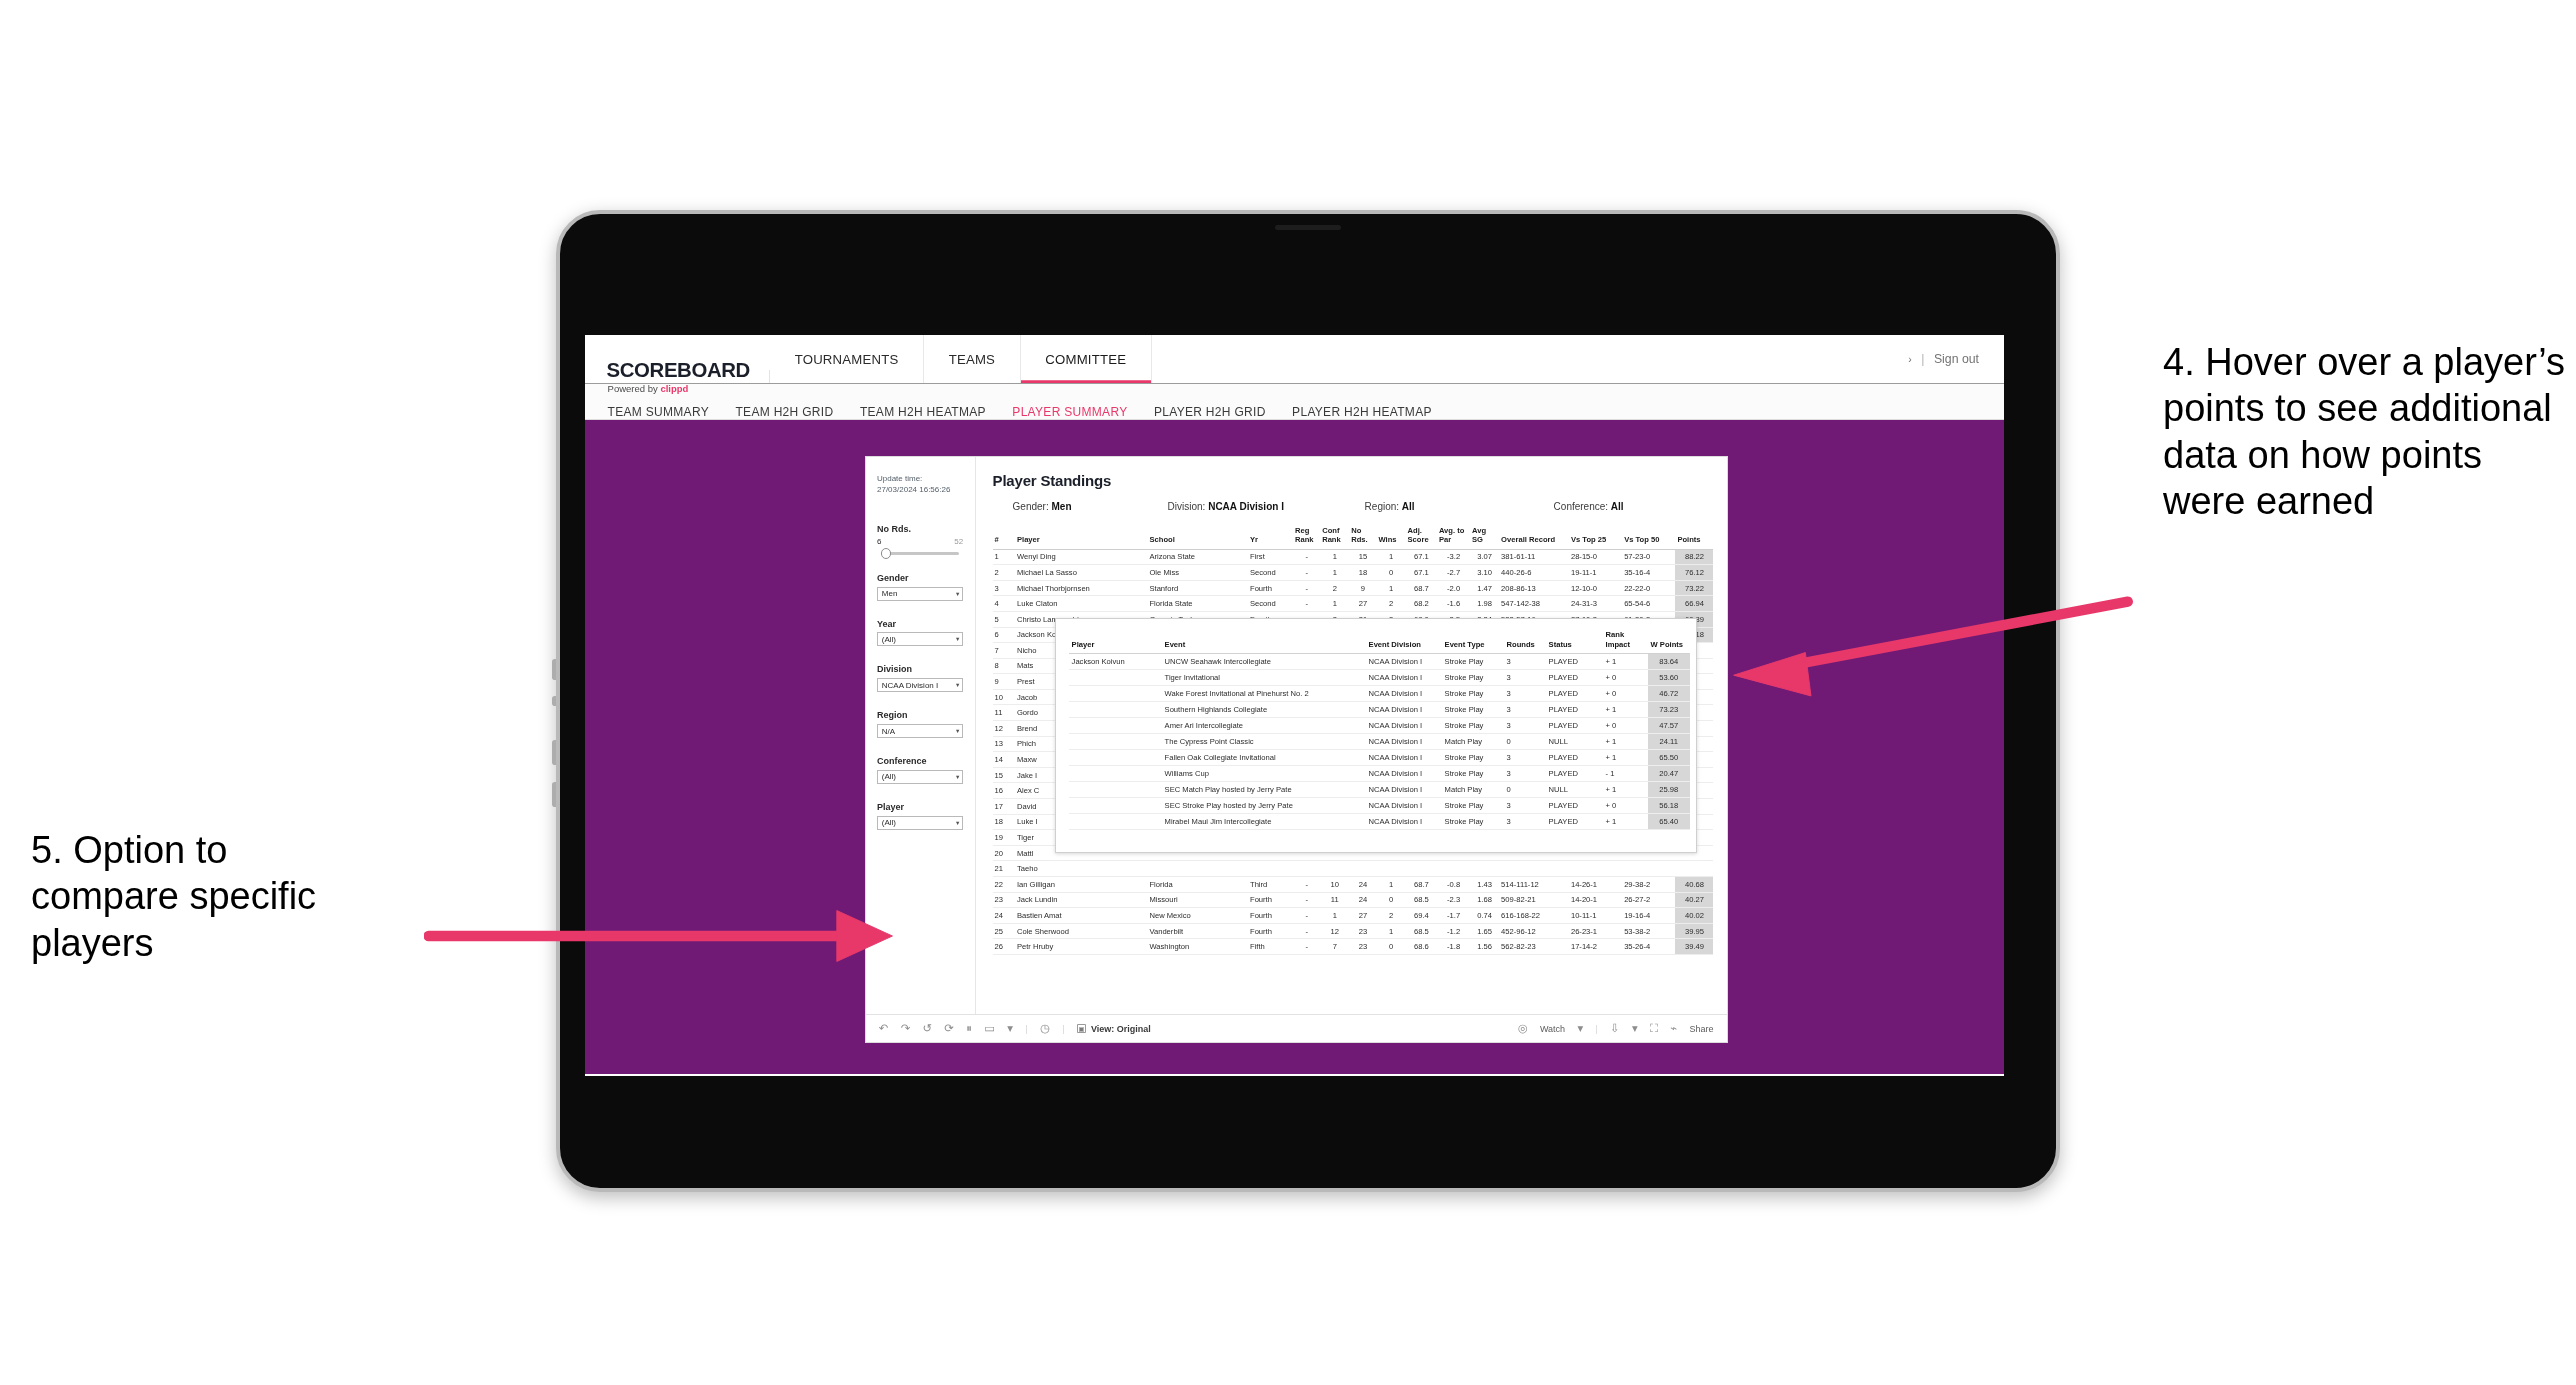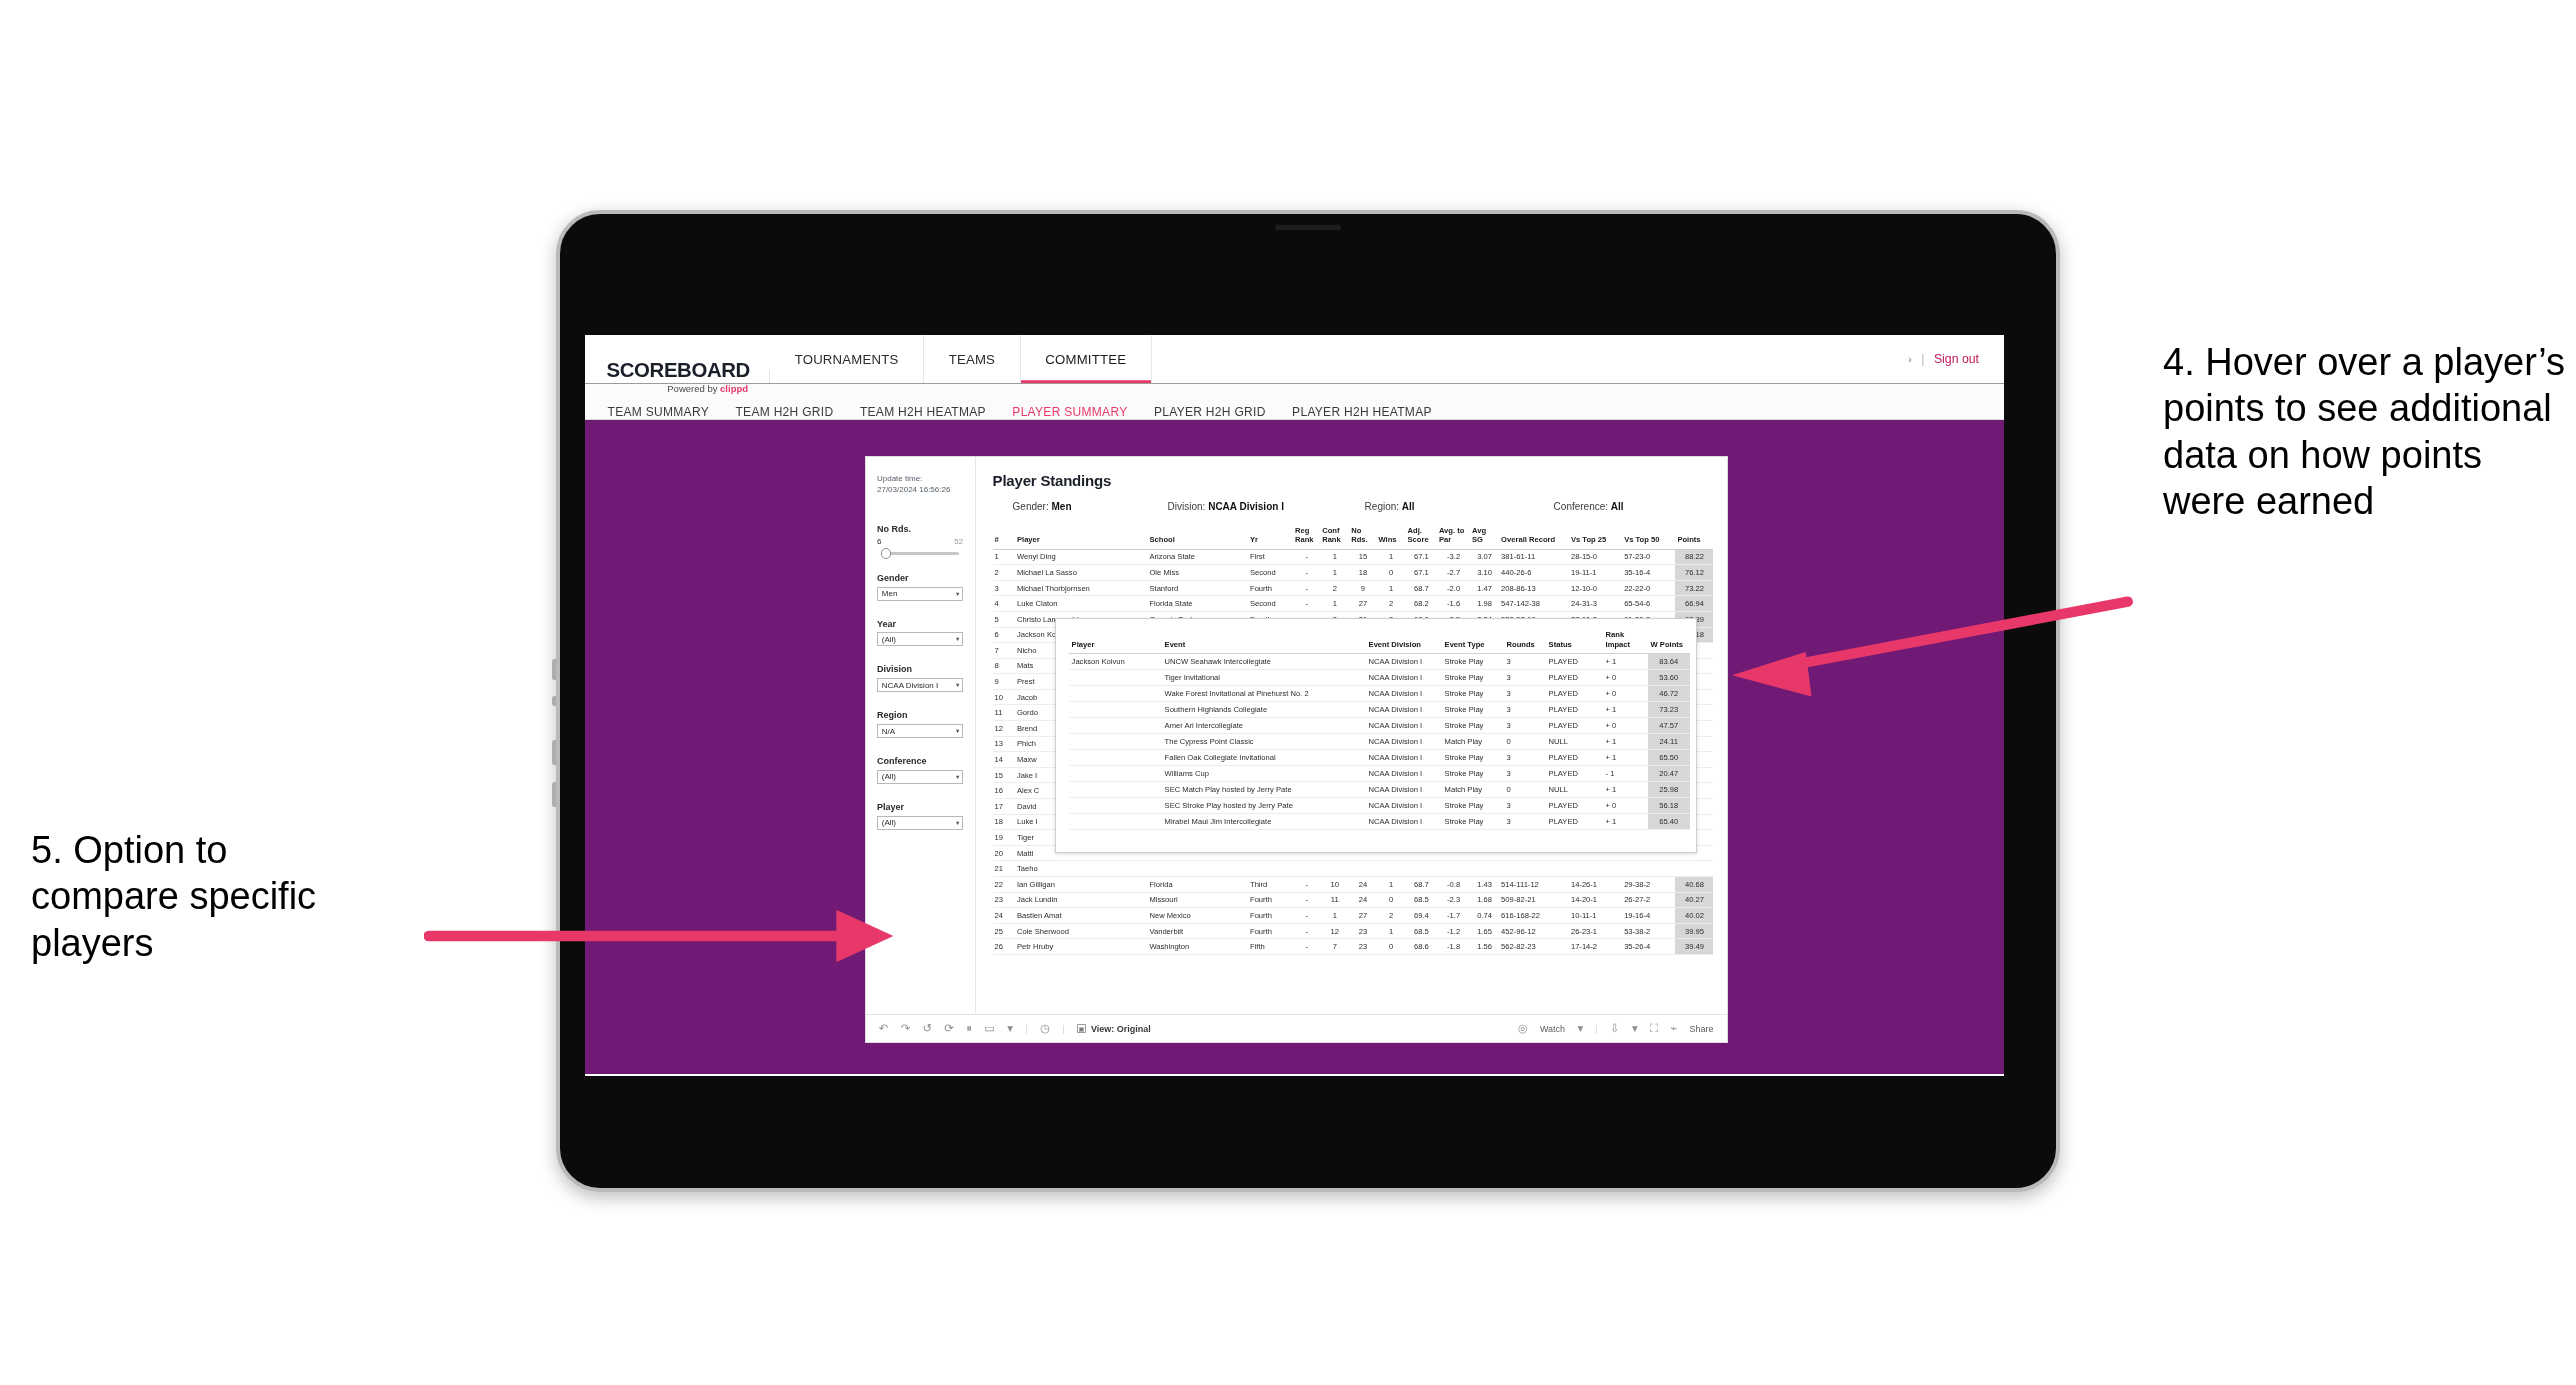--- a/index.html
+++ b/index.html
@@ -29,34 +29,34 @@
   }
 
   
   .appbar { height:49px; background:#fff; border-bottom:1.9px solid #9c9c9c;
     display:flex; align-items:stretch; }
   .brand { display:flex; flex-direction:column; justify-content:center;
     padding:0 21px 0 23px; border-right:0.9px solid #e3e3e3;margin-top:35px; }
   .brand-title { font-size:20px; font-weight:700; letter-spacing:-0.4px;
     color:#1b1f2a; font-family:"Liberation Sans", sans-serif;
     transform:scaleX(1.02); }
-  .brand-sub { font-size:9.5px; color:#4a4a4a; margin-top:1.9px;text-align:right; }
+  .brand-sub { font-size:9.5px; color:#4a4a4a; margin-top:1.9px; }
   .brand-sub b { color:#e8386a; font-weight:700; }
 
   .navtop { display:flex; align-items:stretch; }
   .navtop a { display:flex; align-items:center; padding:0 24.6px; font-size:13.2px;
     color:#2b2b2b; text-decoration:none; border-right:0.9px solid #e8e8e8;
     letter-spacing:0.2px; }
   .navtop a.active { color:#1b1b1b; box-shadow: inset 0 -2.8px 0 #e8386a; }
 
   .appbar-right { margin-left:auto; display:flex; align-items:center;
     padding-right:24.6px; gap:9.5px; font-size:12.3px; color:#333; }
   .appbar-right .sep { color:#b5b5b5; }
   .appbar-right .tiny { color:#6d6d6d; font-size:10.4px; }
-  .appbar-right a { color:#be185d; text-decoration:none; }
+  .appbar-right a { color:#737373; text-decoration:none; }
 
   .subbar { height:36px; background:#fbfbfb; border-bottom:0.9px solid #dcdcdc;
     display:flex; align-items:flex-end; padding-left:23px; gap:26.5px; }
   .subbar a { font-size:12px; color:#3a3a3a; text-decoration:none; letter-spacing:0.3px; }
   .subbar a.active { color:#e8386a; }
 
   .canvas { background:#701a75; height:calc(100% - 87px); padding:26.5px 0 0 0; position:relative; }
 
   
   .viz { position:absolute; left:280px; top:36px; width:863px; height:587px;

